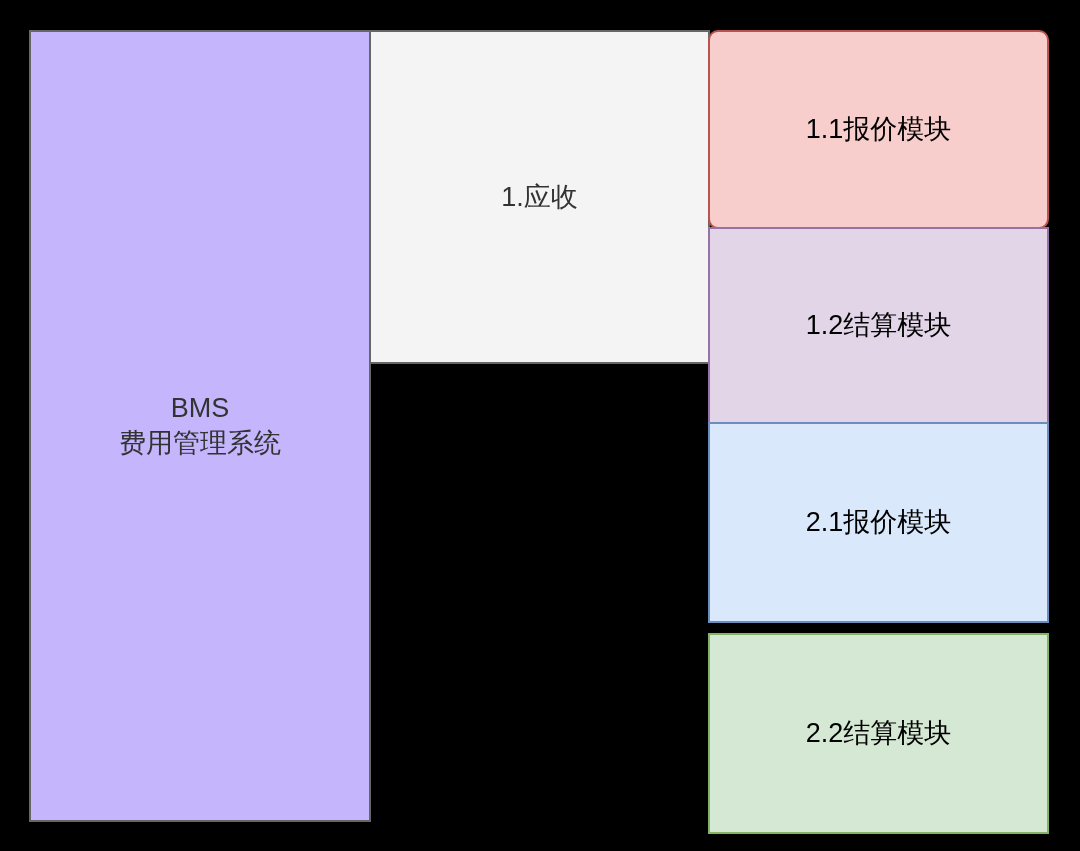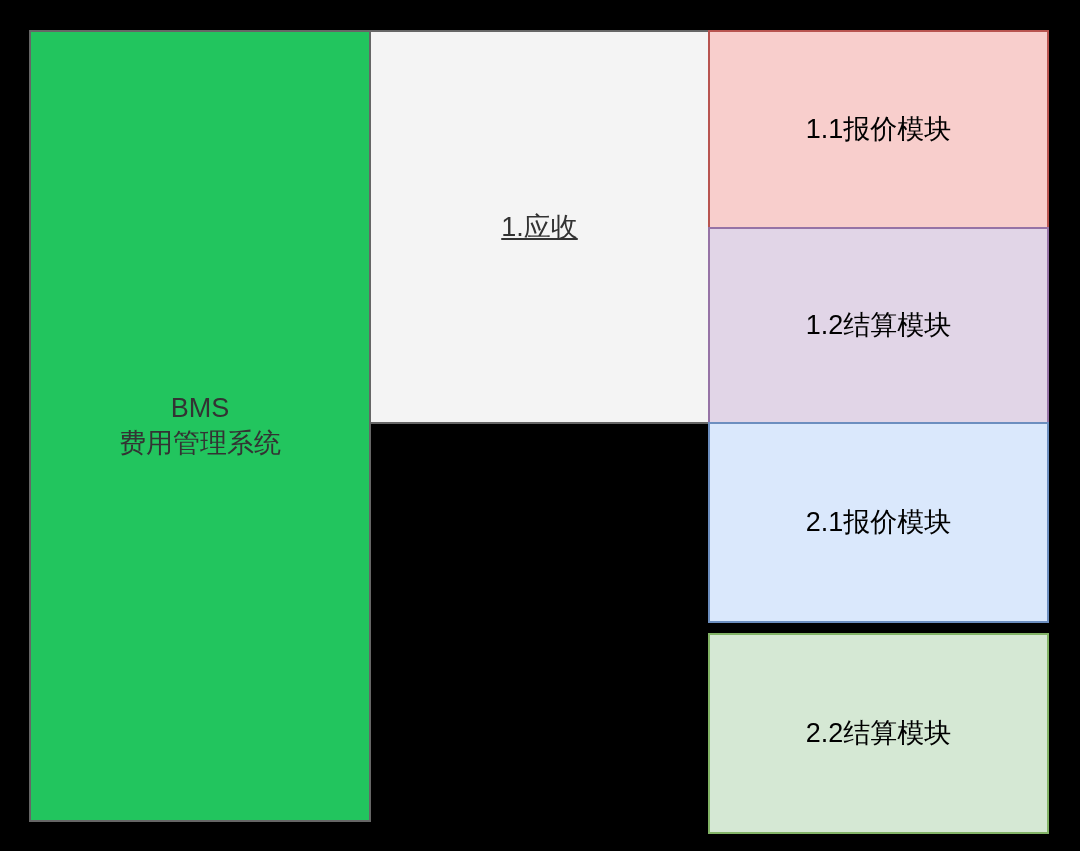--- a/index.html
+++ b/index.html
@@ -34,52 +34,53 @@
     display: block;
     white-space: pre-line;
   }
 
   
   .cell-root {
     left: 29px;
     top: 30px;
     width: 342px;
     height: 792px;
-    background: #22c55e;
+    background: #c4b5fd;
     border: 2px solid #666666;
     color: #333333;
     font-size: 27px;
   }
 
   
   .cell-branch {
     background: #f4f4f4;
     border: 2px solid #666666;
     color: #333333;
     font-size: 27px;
     left: 369px;
     width: 341px;
   }
-  .cell-branch-1 { top: 30px;  height: 394px; text-decoration: underline; }
+  .cell-branch-1 { top: 30px;  height: 334px; }
   .cell-branch-2 { top: 422px; height: 400px; }
 
   
   .cell-leaf {
     left: 708px;
     width: 341px;
     color: #000000;
     font-size: 27px;
     border-width: 2px;
     border-style: solid;
   }
   .cell-leaf-1 {
     top: 30px;
     height: 199px;
     background: #f8cecc;
     border-color: #b85450;
+    border-radius: 10px;
   }
   .cell-leaf-2 {
     top: 227px;
     height: 197px;
     background: #e1d5e7;
     border-color: #9673a6;
   }
   .cell-leaf-3 {
     top: 422px;
     height: 201px;

